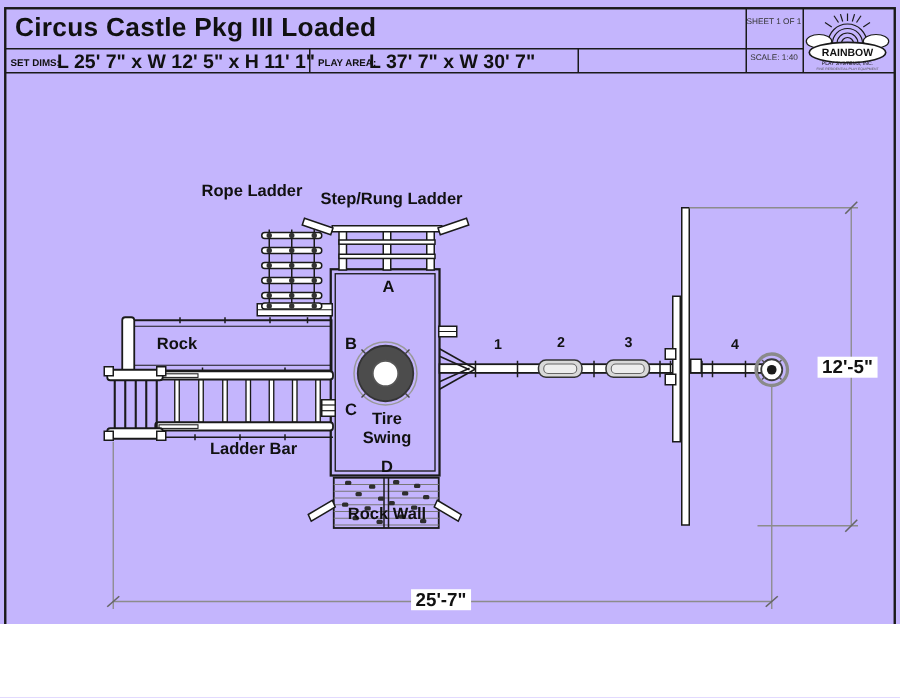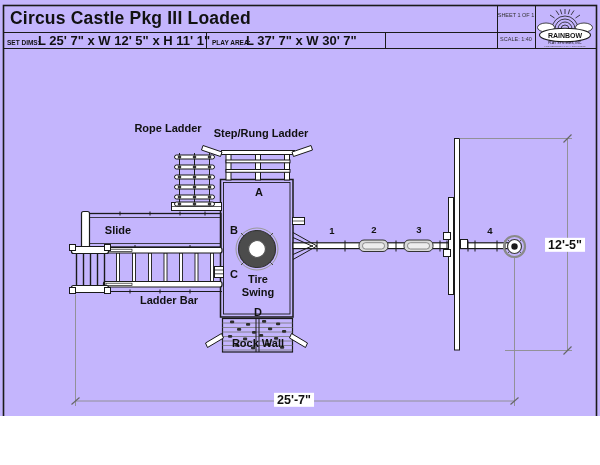--- a/index.html
+++ b/index.html
@@ -284,21 +284,21 @@
   <div class="hl title">Circus Castle Pkg III Loaded</div>
   <div class="hl tiny" style="left:516px;top:12px;">SHEET 1 OF 1</div>
   <div class="hl tiny" style="left:516px;top:36px;">SCALE: 1:40</div>
   <div class="hl small-cap" style="left:7px;top:39px;">SET DIMS:</div>
   <div class="hl dimval" style="left:38px;top:33px;">L 25' 7" x W 12' 5" x H 11' 1"</div>
   <div class="hl small-cap" style="left:212px;top:39px;">PLAY AREA:</div>
   <div class="hl dimval" style="left:246px;top:33px;">L 37' 7" x W 30' 7"</div>
 
   <div class="lbl" style="left:261px;top:133px;">Step/Rung Ladder</div>
   <div class="lbl" style="left:168px;top:128px;">Rope Ladder</div>
-  <div class="lbl" style="left:118px;top:230px;">Slide</div>
+  <div class="lbl" style="left:118px;top:230px;">Rock</div>
   <div class="lbl" style="left:169px;top:300px;">Ladder Bar</div>
   <div class="lbl wrap" style="left:258px;top:286px;">Tire Swing</div>
   <div class="lbl" style="left:258px;top:343px;">Rock Wall</div>
 
   <div class="lbl letter" style="left:259px;top:192px;">A</div>
   <div class="lbl letter" style="left:234px;top:230px;">B</div>
   <div class="lbl letter" style="left:234px;top:274px;">C</div>
   <div class="lbl letter" style="left:258px;top:312px;">D</div>
 
   <div class="lbl num" style="left:332px;top:231px;">1</div>

